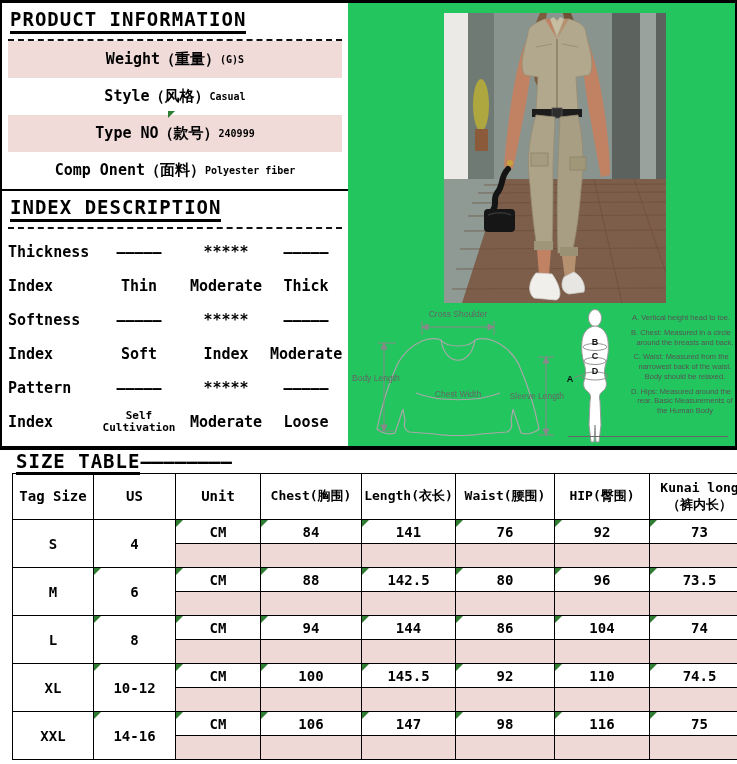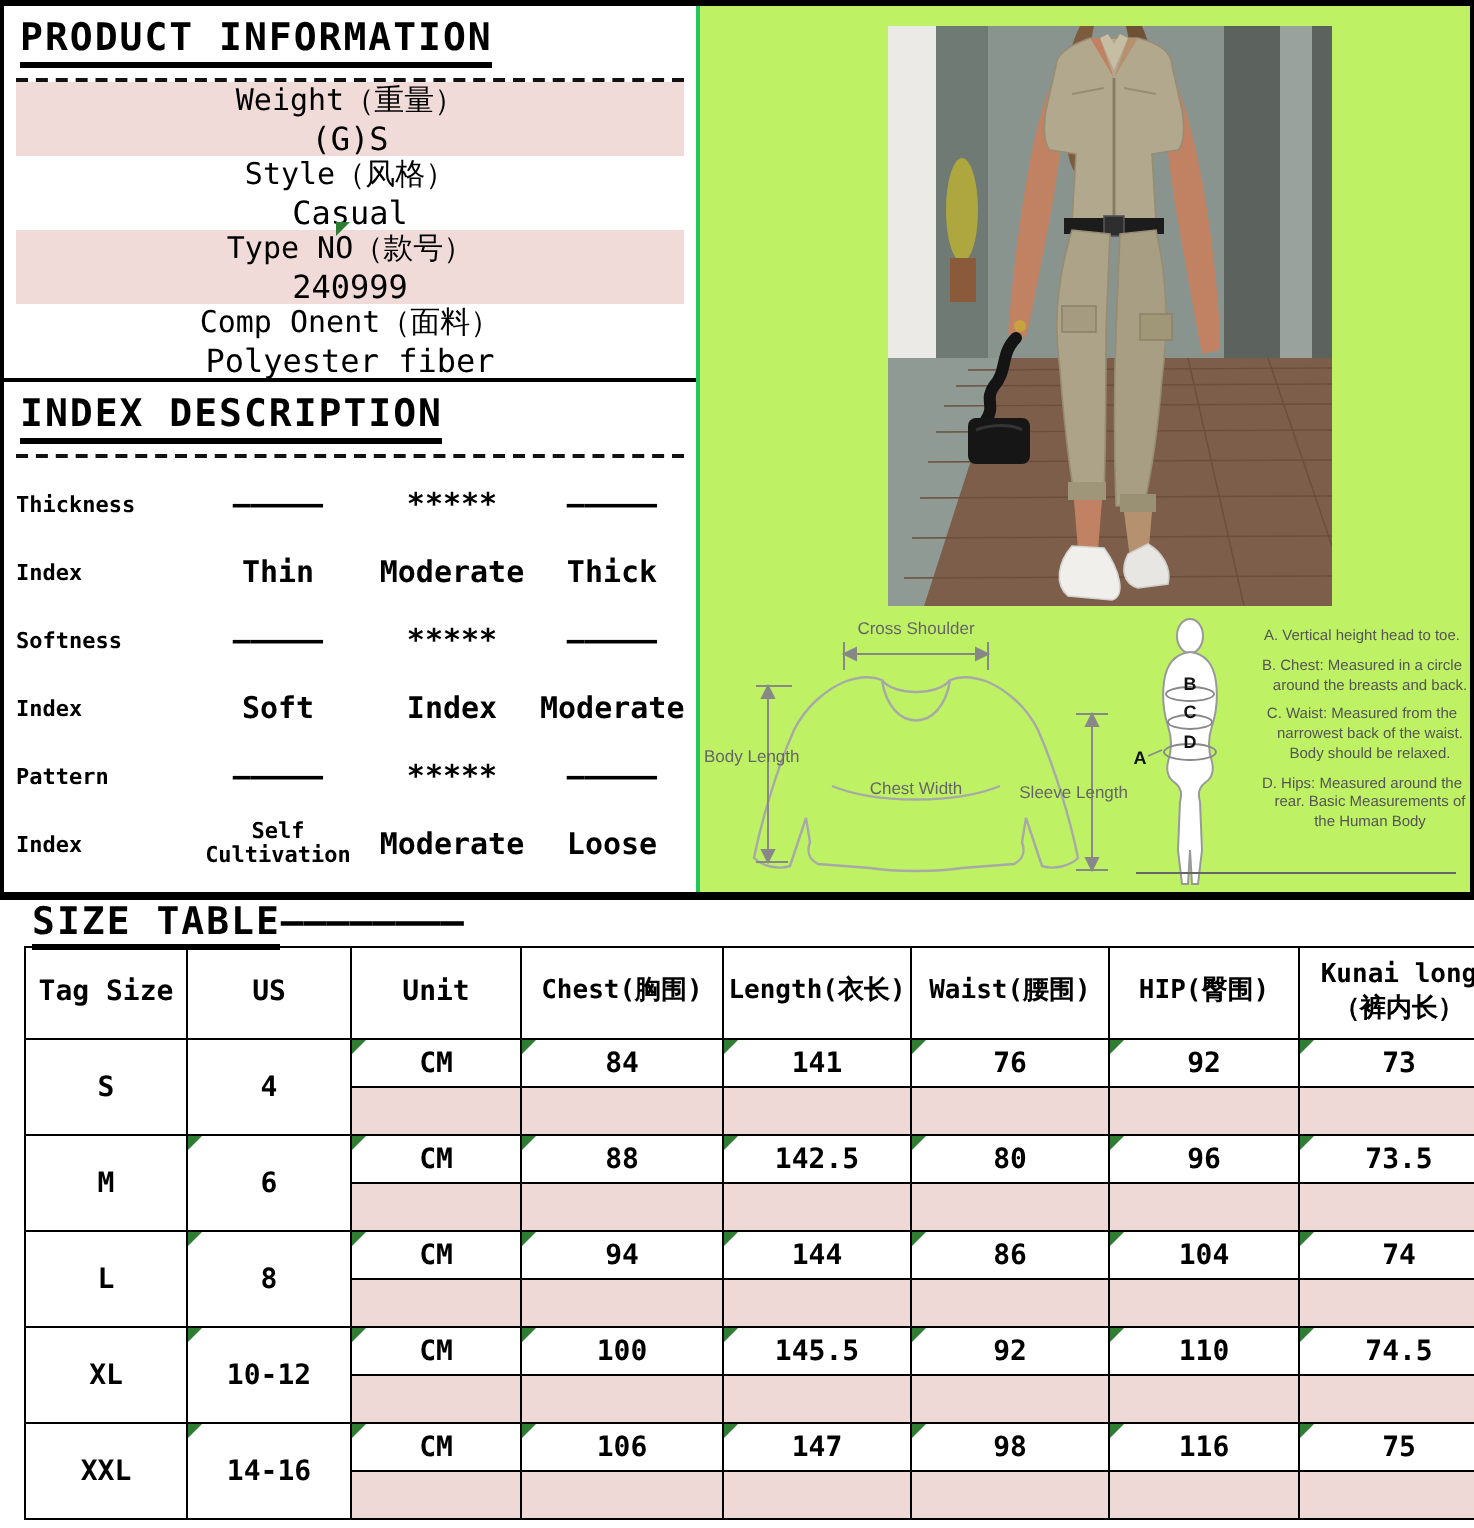--- a/index.html
+++ b/index.html
@@ -7,36 +7,36 @@
         font-family:"DejaVu Sans Mono","Liberation Mono",monospace;color:#000;
         border-top:3px solid #000;box-sizing:border-box;}
   
   .left-box{position:absolute;left:0;top:0;width:350px;height:444px;
             border-left:2px solid #000;border-right:2px solid #22c55e;box-sizing:border-box;}
   .sec-pad{padding:0 6px;}
   .sec-title{display:inline-block;font-size:19px;font-weight:bold;letter-spacing:1px;
              border-bottom:3px solid #000;margin:5px 0 0 2px;padding-bottom:1px;white-space:nowrap;}
   .dashline{border-bottom:2px dashed #111;margin-top:5px;}
   .hdiv{height:2px;background:#000;}
-  .pi-row{position:relative;display:flex;justify-content:space-between;align-items:center;
-          height:37px;padding:0 4px;font-weight:normal;flex-direction:column;}
+  .pi-row{position:relative;display:flex;justify-content:center;align-items:center;
+          height:37px;padding:0 4px;font-weight:bold;}
   .pi-row.pink{background:#f0dbd9;}
   .pi-label{font-size:15px;white-space:nowrap;}
-  .pi-value{font-size:16px;white-space:nowrap;}
+  .pi-value{font-size:10px;white-space:nowrap;}
   .ix-rows{margin-top:6px;}
   .ix-row{display:flex;align-items:center;font-weight:bold;height:34px;}
   .ix-c{white-space:nowrap;}
-  .ix-c0{width:88px;overflow:hidden;font-size:11px;flex:none;}
+  .ix-c0{width:88px;overflow:hidden;font-size:15px;flex:none;}
   .ix-c1{width:86px;text-align:center;font-size:15px;flex:none;}
   .ix-c2{width:88px;text-align:center;font-size:15px;flex:none;}
   .ix-c3{flex:1;text-align:center;font-size:15px;}
   .ix-c.small{font-size:11px;line-height:1.1;white-space:normal;}
   
   .right-area{position:absolute;left:350px;top:0;width:387px;height:444px;
-              border-right:2px solid #000;box-sizing:border-box;background:#bef264;}
+              border-right:2px solid #000;box-sizing:border-box;background:#22c55e;}
   .photo{position:absolute;left:94px;top:10px;width:222px;height:290px;}
   .diagram{position:absolute;left:0;top:302px;width:387px;height:140px;display:flex;}
   .notes{width:112px;padding-top:8px;font-family:"Liberation Sans","DejaVu Sans",sans-serif;}
   .note{font-size:7.5px;color:#555;line-height:1.3;margin-bottom:5px;padding-left:8px;text-indent:-8px;text-align:center;}
   .guide-underline{position:absolute;left:218px;top:131px;width:160px;height:1px;background:#666;}
   .bottom-divider{position:absolute;left:0;top:443px;width:737px;height:4px;background:#000;}
   
   .size-section{position:absolute;left:12px;top:447px;width:737px;}
   .size-title-row{height:23px;line-height:23px;padding-left:4px;white-space:nowrap;}
   .size-title{display:inline-block;font-size:19px;font-weight:bold;letter-spacing:1px;

